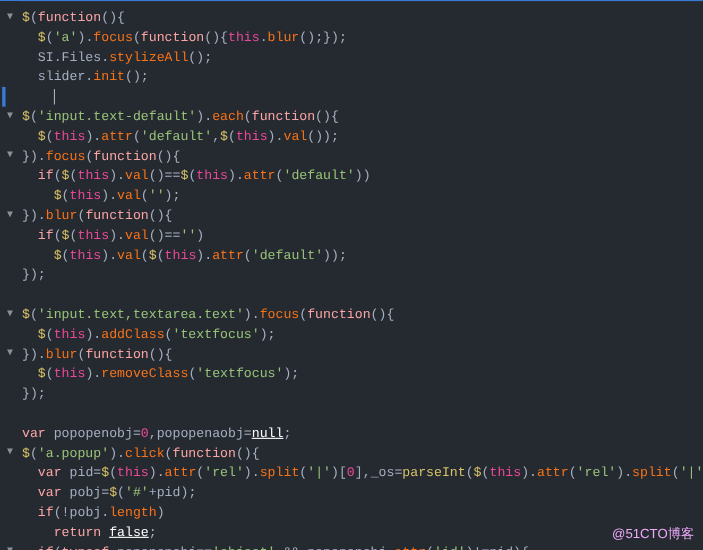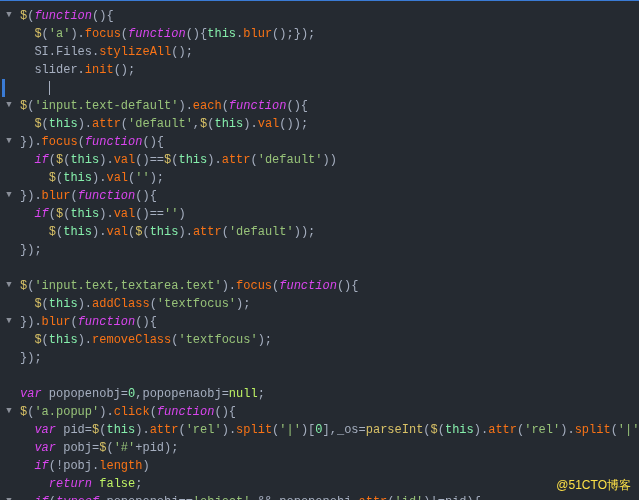--- a/index.html
+++ b/index.html
@@ -64,29 +64,29 @@
   .caret {
     display: inline-block;
     width: 1px;
     height: 14px;
     background: #a6afc0;
     vertical-align: middle;
   }
   .p  { color: #a6afc0; } 
   .y  { color: #d9c267; } 
   .b  { color: #f97316; } 
-  .o  { color: #86efac; } 
+  .o  { color: #ec4899; } 
   .g  { color: #98c379; } 
-  .pk { color: #d946ef; font-style: italic; } 
-  .gr { color: #bef264; } 
+  .pk { color: #fca5a5; } 
+  .gr { color: #ffffff; text-decoration: underline; } 
   .watermark {
     position: absolute;
     right: 8px;
     bottom: 6px;
-    color: #fde047;
+    color: #f0abfc;
     font-size: 12px;
     font-family: sans-serif;
     margin-top: 48px;
   }
 </style>
 </head>
 <body>
 
 <div class="border-top"></div>
 <div class="editor">

